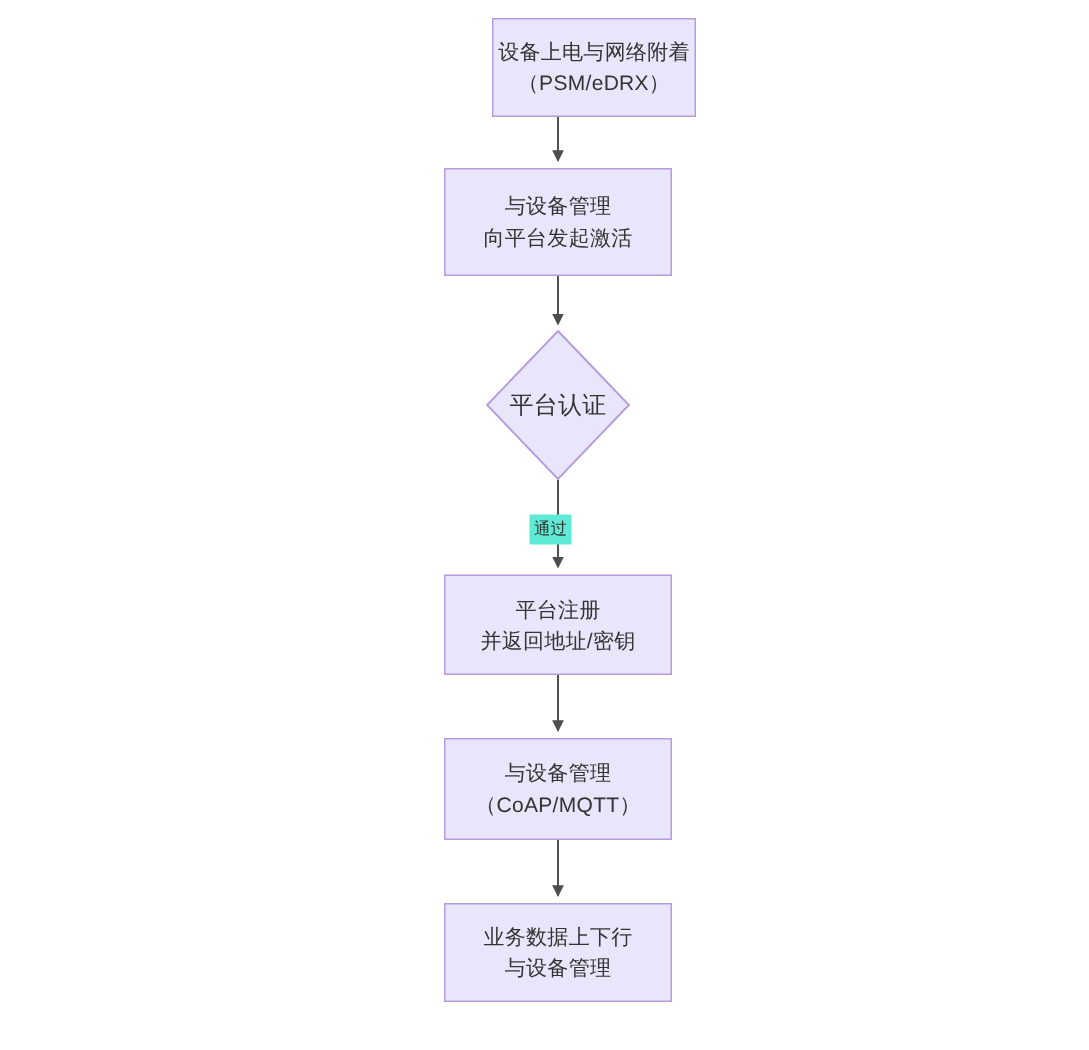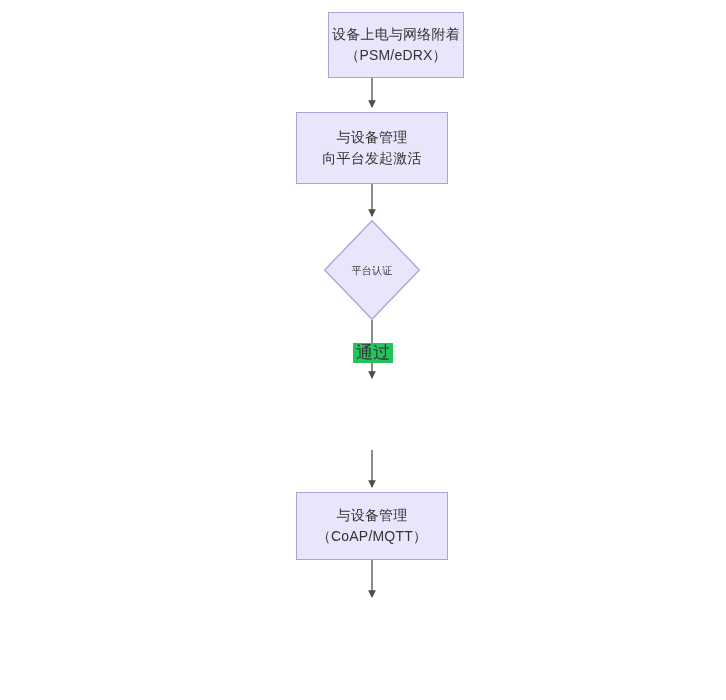--- a/index.html
+++ b/index.html
@@ -56,28 +56,28 @@
     position: absolute;
     left: 0;
     top: 0;
     width: 100%;
     height: 100%;
   }
   .diamond-text {
     position: relative;
     z-index: 2;
     color: #333333;
-    font-size: 10px;
+    font-size: 16px;
     line-height: 21px;
   }
   .edge-label {
     position: absolute;
-    background: #22c55e;
+    background: #5eead4;
     color: #333333;
-    font-size: 17px;
+    font-size: 11px;
     line-height: 18px;
     padding: 1px 3px;
     white-space: nowrap;
     text-align: right;
   }
 </style>
 </head>
 <body>
 
 <div id="canvas">
@@ -114,20 +114,28 @@
     <svg class="diamond-shape" viewBox="0 0 96 100" preserveAspectRatio="none" xmlns="http://www.w3.org/2000/svg">
       <polygon points="48,0.7 95.3,50 48,99.3 0.7,50" fill="#e9e6fb" stroke="#b39ddb" stroke-width="1.3"></polygon>
     </svg>
     <span class="diamond-text">平台认证</span>
   </div>
 
   <div class="edge-label" style="left:353px; top:343px;">
     <span>通过</span>
   </div>
 
+  <div class="node node-process" style="left:296px; top:383px; width:152px; height:67px;">
+    <span class="node-label">平台注册
+并返回地址/密钥</span>
+  </div>
 
   <div class="node node-process" style="left:296px; top:492px; width:152px; height:68px;">
     <span class="node-label">与设备管理
 （CoAP/MQTT）</span>
   </div>
 
+  <div class="node node-process" style="left:296px; top:602px; width:152px; height:66px;">
+    <span class="node-label">业务数据上下行
+与设备管理</span>
+  </div>
 
 </div>
 
 </body></html>

